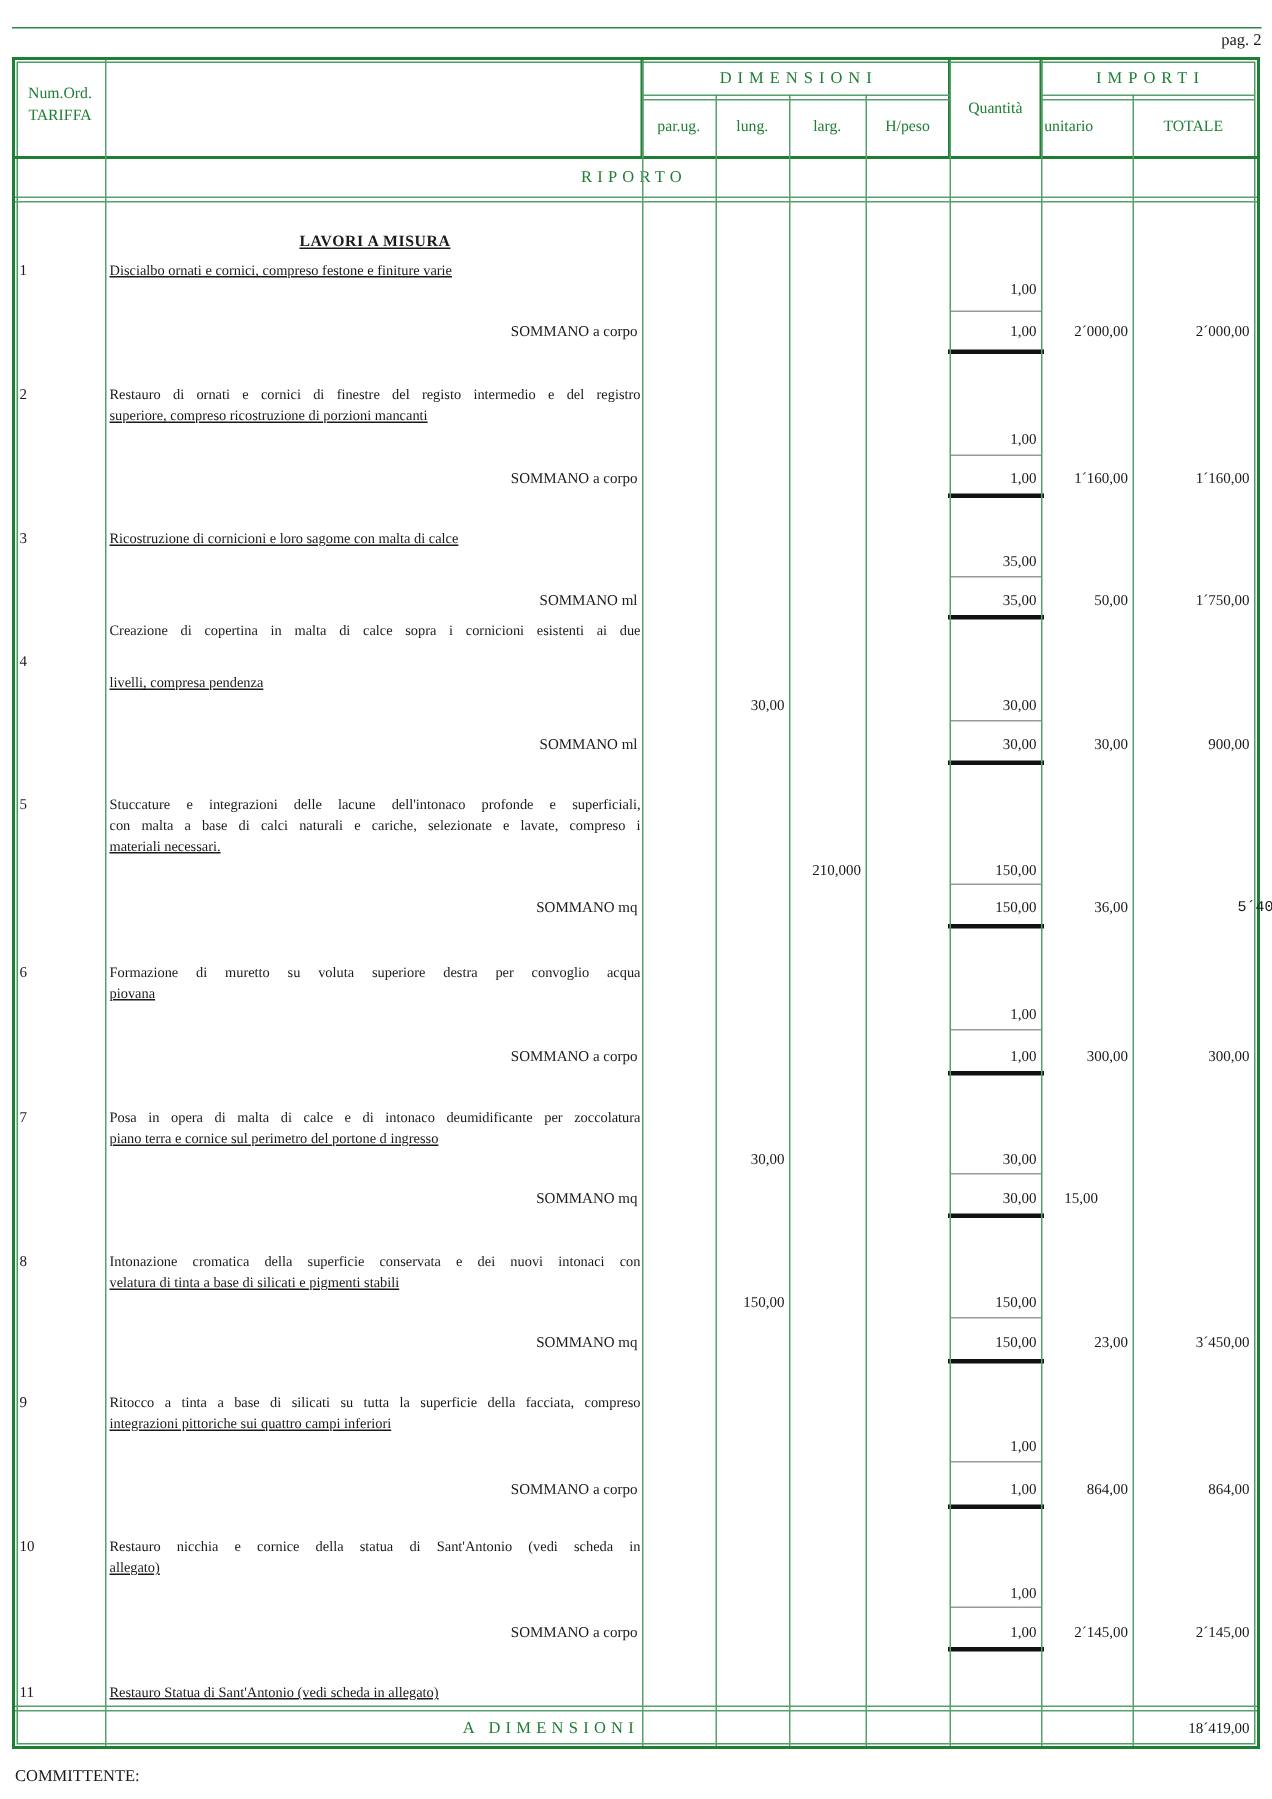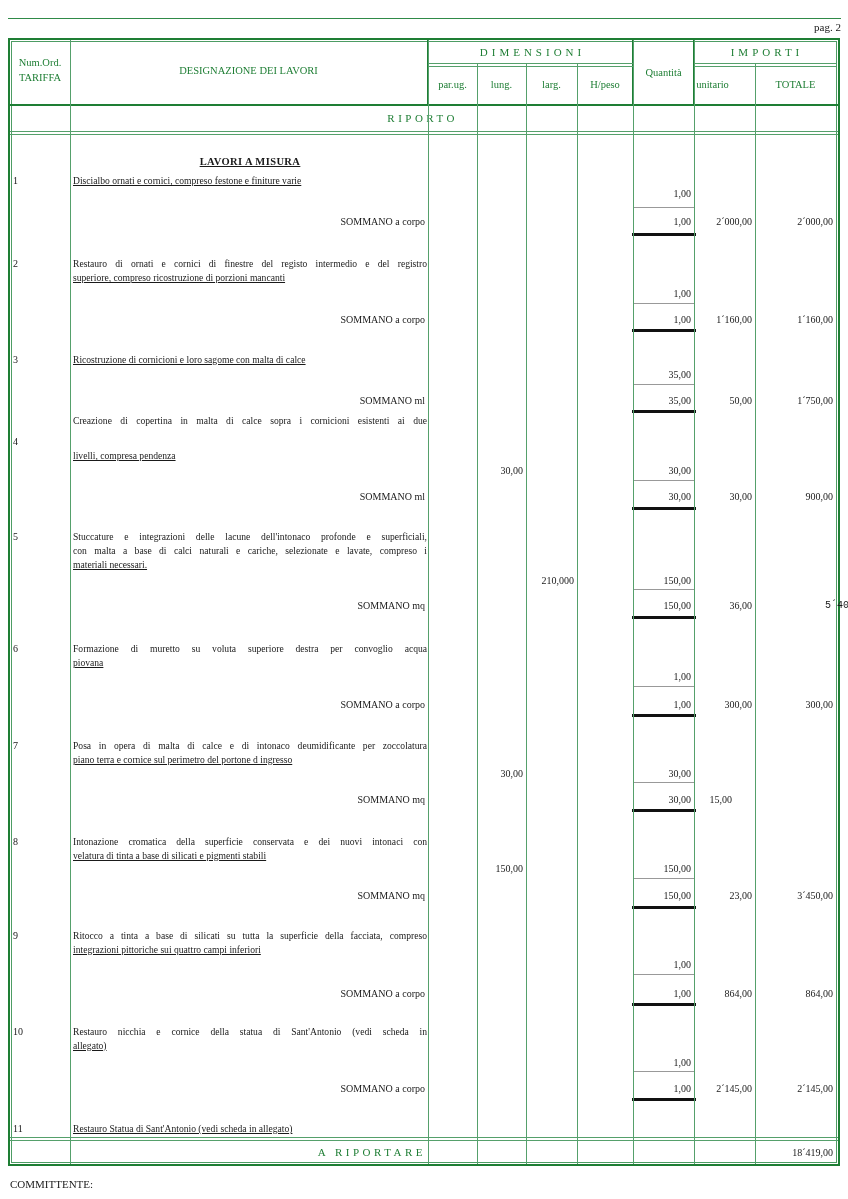--- a/index.html
+++ b/index.html
@@ -54,21 +54,20 @@
       <div class="vline strong" style="left:622px; top:0; height:66px;"></div>
       <div class="vline strong" style="left:683px; top:0; height:66px;"></div>
       <div class="hline" style="left:418px; top:23px; width:205px;"></div>
       <div class="hline" style="left:418px; top:26px; width:205px;"></div>
       <div class="hline" style="left:684px; top:23px; width:142px;"></div>
       <div class="hline" style="left:684px; top:26px; width:142px;"></div>
       <div class="hline strong" style="left:0; top:64px; width:828px;"></div>
 
       <div class="green-label" style="left:0; top:16px; width:60px;">Num.Ord.</div>
       <div class="green-label" style="left:0; top:31px; width:60px;">TARIFFA</div>
-      <div class="green-label" style="left:60px; top:24px; width:357px;">DESIGNAZIONE DEI LAVORI</div>
       <div class="group-label" style="left:418px; top:5px; width:205px;">DIMENSIONI</div>
       <div class="green-label" style="left:418px; top:38px; width:49px;">par.ug.</div>
       <div class="green-label" style="left:467px; top:38px; width:49px;">lung.</div>
       <div class="green-label" style="left:516px; top:38px; width:51px;">larg.</div>
       <div class="green-label" style="left:567px; top:38px; width:56px;">H/peso</div>
       <div class="green-label" style="left:623px; top:26px; width:61px;">Quantità</div>
       <div class="group-label" style="left:684px; top:5px; width:142px;">IMPORTI</div>
       <div class="green-label" style="left:648px; top:38px; width:61px;margin-left:24px;">unitario</div>
       <div class="green-label" style="left:745px; top:38px; width:81px;">TOTALE</div>
 
@@ -181,21 +180,21 @@
           <div class="cell-val" style="left: 624px; top: 1042px; width: 57px;">1,00</div>
           <div class="cell-val" style="left: 684px; top: 1042px; width: 58px;">2´145,00</div>
           <div class="cell-val" style="left: 745px; top: 1042px; width: 78px;">2´145,00</div>
           <div class="sum-thickline" style="left: 622px; top: 1058px; width: 64px;"></div>
           <div class="item-num" style="left: 0px; top: 1082px; width: 56px;">11</div>
           <div class="desc-line last" style="left: 63px; top: 1082px; width: 354px;">Restauro Statua di Sant'Antonio (vedi scheda in allegato)</div>
         </div>
 
       <div class="hline" style="left:0; top:1097px; width:828px;"></div>
       <div class="hline" style="left:0; top:1100px; width:828px;"></div>
-      <div class="carry-label" style="left:60px; top:1105px; width:356px;">A RIPORTARE</div>
+      <div class="carry-label" style="left:60px; top:1105px; width:356px;">A DIMENSIONI</div>
       <div class="cell-val" style="left:745px; top:1106px; width:78px;">18´419,00</div>
 
     <div class="vline" style="left: 60px; top: 0px; height: 1124px;"></div>
         <div class="vline" style="left: 418px; top: 0px; height: 1124px;"></div>
         <div class="vline" style="left: 467px; top: 23px; height: 1101px;"></div>
         <div class="vline" style="left: 516px; top: 23px; height: 1101px;"></div>
         <div class="vline" style="left: 567px; top: 23px; height: 1101px;"></div>
         <div class="vline" style="left: 623px; top: 0px; height: 1124px;"></div>
         <div class="vline" style="left: 684px; top: 0px; height: 1124px;"></div>
         <div class="vline" style="left: 745px; top: 23px; height: 1101px;"></div>

